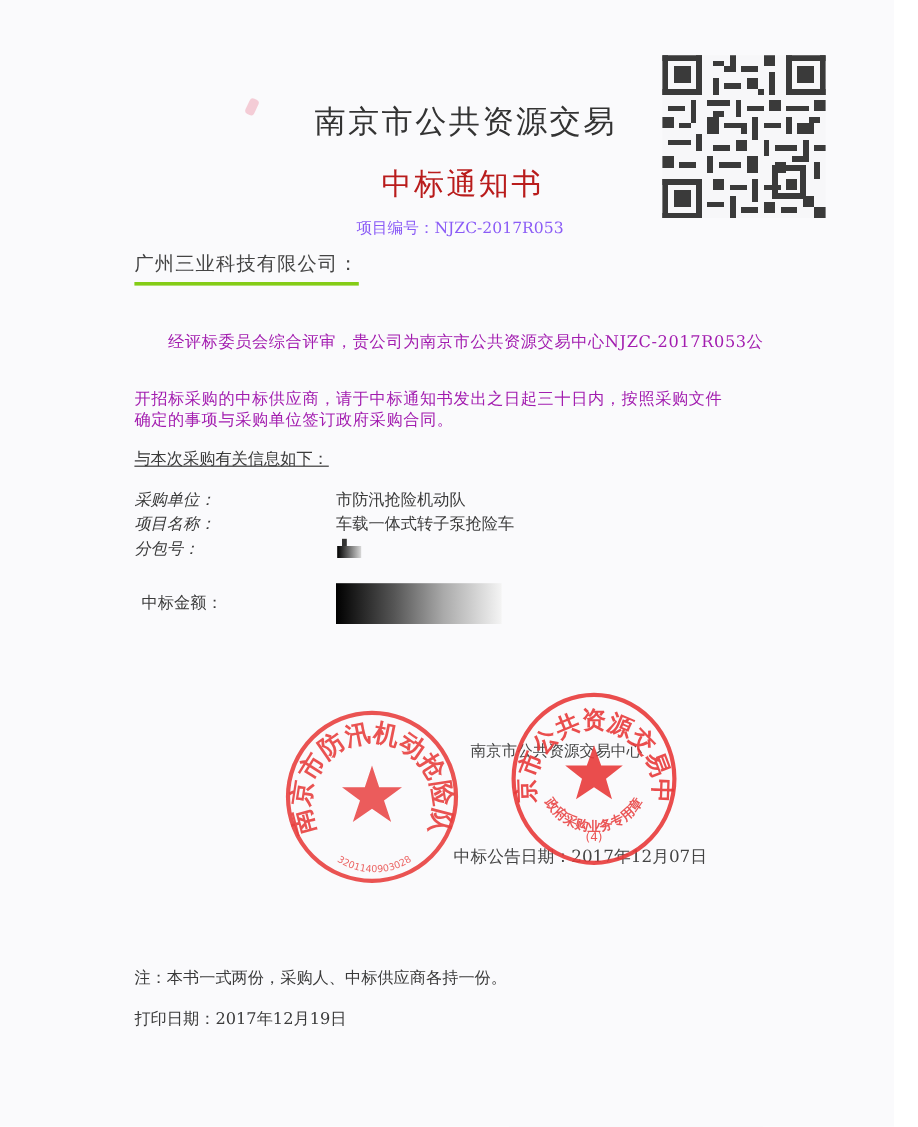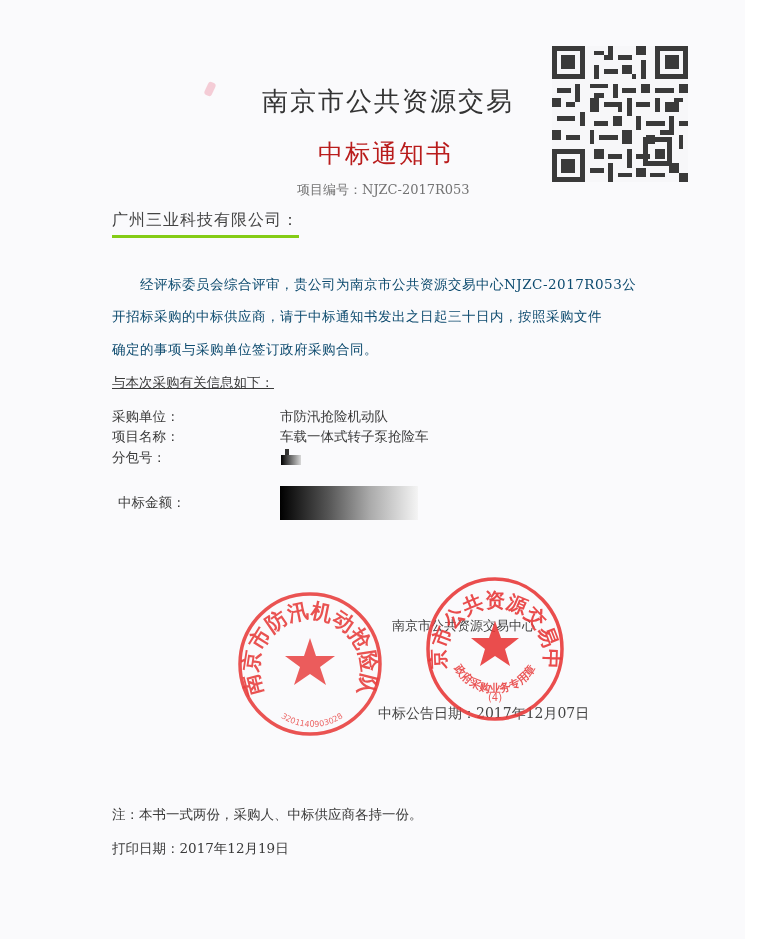--- a/index.html
+++ b/index.html
@@ -19,31 +19,31 @@
     }
     .abs { position: absolute; white-space: nowrap; }
     .title1 {
       left: 262px; top: 84px; font-size: 26px; letter-spacing: 2px; color: #333;
       font-family: "DejaVu Sans", "Liberation Sans", sans-serif;
     }
     .title2 {
       left: 318px; top: 137px; font-size: 25px; letter-spacing: 2px; color: #b91c1c;
       font-family: "DejaVu Sans", "Liberation Sans", sans-serif;
     }
-    .project-no { left: 297px; top: 181px; font-size: 13px; color: #737373; }
+    .project-no { left: 297px; top: 181px; font-size: 13px; color: #8b5cf6; }
     .addressee {
       left: 112px; top: 210px; font-size: 16px; color: #444; letter-spacing: 1px;
       padding-bottom: 4px; border-bottom: 3px solid #84cc16;
     }
-    .para { font-size: 13.5px; color: #0c4a6e; letter-spacing: 0.5px; }
+    .para { font-size: 13.5px; color: #a21caf; letter-spacing: 0.5px; }
     .p1 { left: 140px; top: 276px; }
-    .p2 { left: 112px; top: 308px; }
+    .p2 { left: 112px; top: 324px; }
     .p3 { left: 112px; top: 341px; text-align: right; }
     .intro { left: 112px; top: 374px; font-size: 13.5px; text-decoration: underline; }
-    .row-label { font-size: 13.5px; left: 112px; }
+    .row-label { font-size: 13.5px; left: 112px; font-style: italic; }
     .row-value { font-size: 13.5px; left: 280px; }
     .r1 { top: 408px; } .r2 { top: 428px; } .r3 { top: 449px; }
     .amount-label { left: 118px; top: 494px; font-size: 13.5px; }
     .redact-small {
       position: absolute; left: 281px; top: 455px; width: 20px; height: 10px;
       background: linear-gradient(to right, #000, #d8d8d8);
     }
     .redact-small-tab {
       position: absolute; left: 285px; top: 449px; width: 4px; height: 7px; background: #333;
     }

